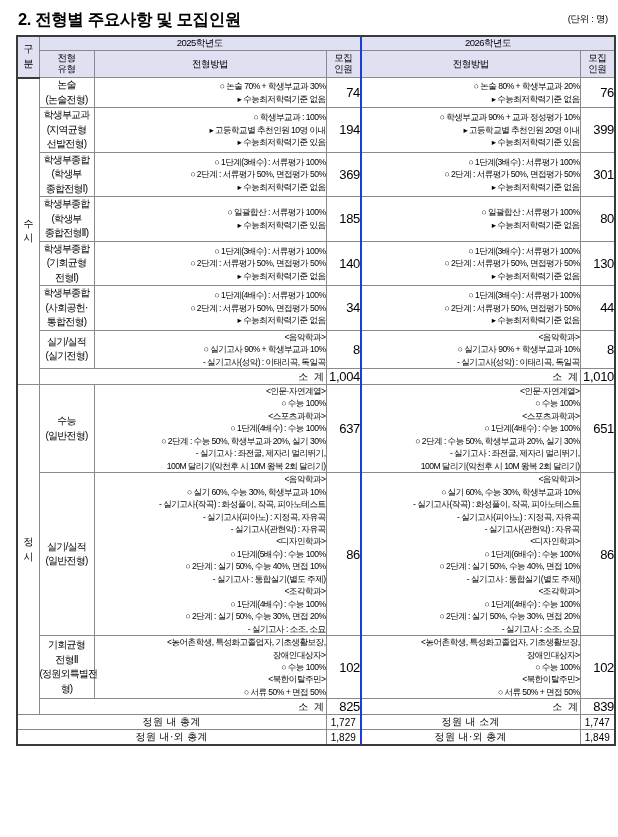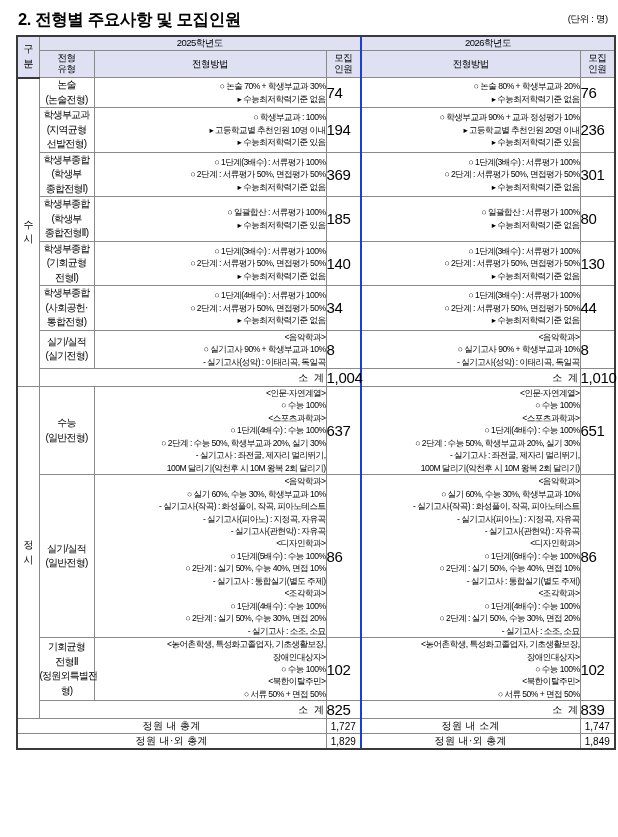--- a/index.html
+++ b/index.html
@@ -64,21 +64,21 @@
   
   .method{
     font-size:8.6px;letter-spacing:-0.55px;line-height:1.45;
     padding:3px 4px 3px 5px;text-align:right;
   }
   .method div{white-space:nowrap;}
   .ind1{padding-left:9px;}
   .ind2{padding-left:17px;}
   
   .cnt{
-    text-align:left;font-size:15px;letter-spacing:-0.3px;
+    text-align:right;font-size:13px;letter-spacing:-0.3px;
   }
   .cnt.b{font-weight:normal;}
 
   .subtotal{
     text-align:right;font-size:10px;font-weight:bold;letter-spacing:1.5px;
     padding:2px 0;height:15px;
   }
   .totrow td{font-size:10px;font-weight:bold;padding:3px 0;}
   .totrow .lbl{text-align:center;letter-spacing:0.4px;}
   .totrow .num{text-align:center;}
@@ -159,21 +159,21 @@
             <div>○ 학생부교과 : 100%</div>
             <div class="ind1">▸ 고등학교별 추천인원 10명 이내</div>
             <div class="ind1">▸ 수능최저학력기준 있음</div>
           </td>
           <td class="cnt">194</td>
           <td class="method blue-left">
             <div>○ 학생부교과 90% + 교과 정성평가 10%</div>
             <div class="ind1">▸ 고등학교별 추천인원 20명 이내</div>
             <div class="ind1">▸ 수능최저학력기준 있음</div>
           </td>
-          <td class="cnt b thick-right">236</td>
+          <td class="cnt b thick-right">399</td>
         </tr>
         <tr>
           <td class="typecell">
             <div>학생부종합</div>
             <div>(학생부</div>
             <div>종합전형Ⅰ)</div>
           </td>
           <td class="method">
             <div>○ 1단계(3배수) : 서류평가 100%</div>
             <div>○ 2단계 : 서류평가 50%, 면접평가 50%</div>

